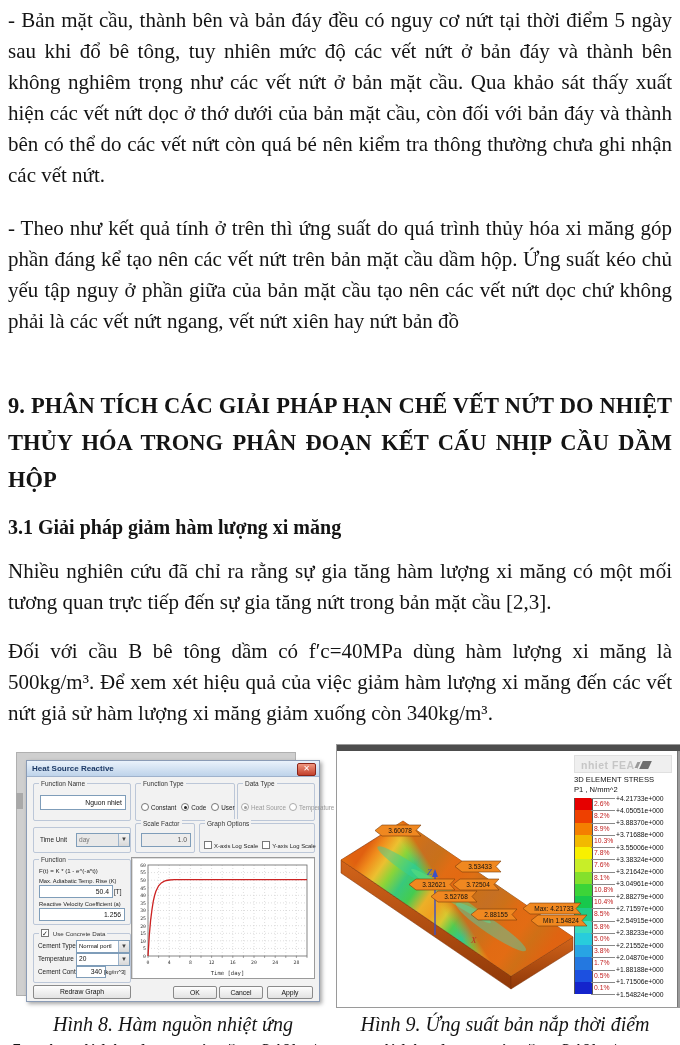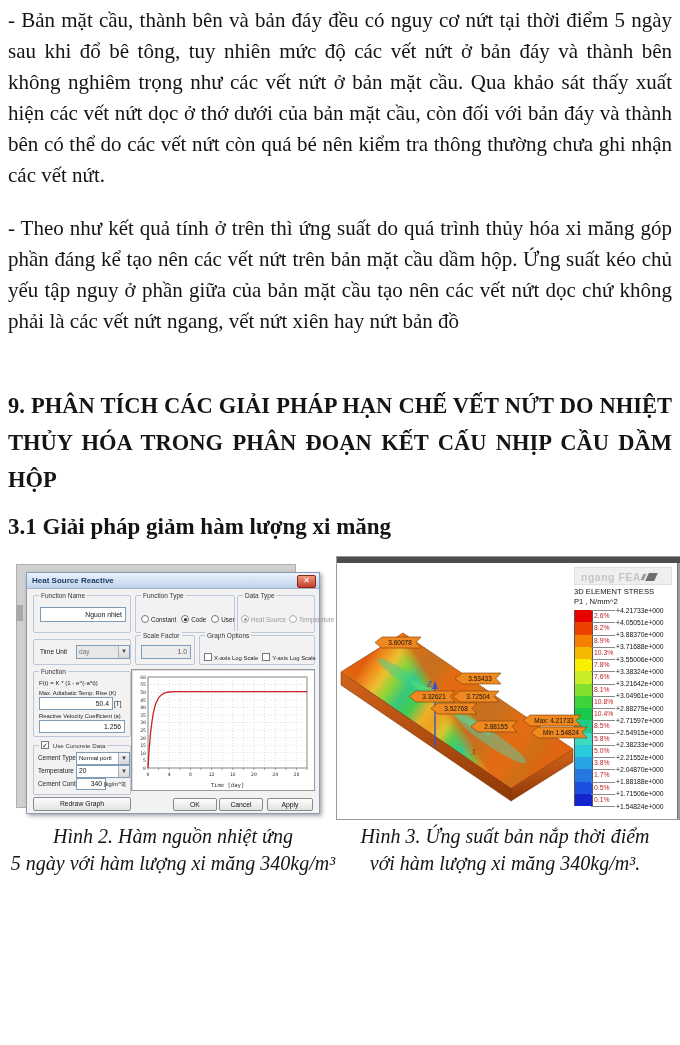--- a/index.html
+++ b/index.html
@@ -2,21 +2,21 @@
 <html><head>
 <meta charset="utf-8">
 <style>
   html,body{margin:0;padding:0;background:#fff;}
   body{width:680px;height:1045px;overflow:hidden;font-family:"Liberation Serif","DejaVu Serif",serif;color:#141414;}
   .page{width:664px;margin:0 8px;position:relative;}
   .body-text{font-size:21px;line-height:31px;text-align:justify;margin:0;}
   .p1{padding-top:5px;}
   .p2{margin-top:22px;}
   .sec-heading{font-size:22.5px;line-height:37px;font-weight:bold;text-align:justify;margin:50px 0 0 0;}
-  .sub-heading{font-size:23px;line-height:28px;font-weight:bold;margin:15px 0 0 0;}
+  .sub-heading{font-size:20px;line-height:28px;font-weight:bold;margin:15px 0 0 0;}
   .p3{margin-top:15px;}
   .p4{margin-top:18px;}
 
   
   .figures-row{margin-top:15px;height:262px;display:flex;gap:6px;}
   .fig-left{width:322px;height:262px;position:relative;flex:none;}
   .backdrop{position:absolute;left:8px;top:8px;width:278px;height:242px;background:#cfcfcf;border:1px solid #b0b0b0;}
   .backdrop-notch{position:absolute;left:-1px;top:40px;width:7px;height:16px;background:#a9a9a9;}
 
   .dialog{position:absolute;left:18px;top:16px;width:292px;height:240px;background:#f2f2f2;border:1px solid #8a9bb5;box-shadow:2px 2px 4px rgba(0,0,0,.35);font-family:"Liberation Sans","DejaVu Sans",sans-serif;}
@@ -69,20 +69,22 @@
 </style>
 </head>
 <body>
 
 <div class="page">
 
   <p class="body-text p1">- Bản mặt cầu, thành bên và bản đáy đều có nguy cơ nứt tại thời điểm 5 ngày sau khi đổ bê tông, tuy nhiên mức độ các vết nứt ở bản đáy và thành bên không nghiêm trọng như các vết nứt ở bản mặt cầu. Qua khảo sát thấy xuất hiện các vết nứt dọc ở thớ dưới của bản mặt cầu, còn đối với bản đáy và thành bên có thể do các vết nứt còn quá bé nên kiểm tra thông thường chưa ghi nhận các vết nứt.</p>
   <p class="body-text p2">- Theo như kết quả tính ở trên thì ứng suất do quá trình thủy hóa xi măng góp phần đáng kể tạo nên các vết nứt trên bản mặt cầu dầm hộp. Ứng suất kéo chủ yếu tập nguy ở phần giữa của bản mặt cầu tạo nên các vết nứt dọc chứ không phải là các vết nứt ngang, vết nứt xiên hay nứt bản đồ</p>
   <h2 class="sec-heading">9.  PHÂN TÍCH CÁC GIẢI PHÁP HẠN CHẾ VẾT NỨT DO NHIỆT THỦY HÓA TRONG PHÂN ĐOẠN KẾT CẤU NHỊP CẦU DẦM HỘP</h2>
   <h3 class="sub-heading">3.1  Giải pháp giảm hàm lượng xi măng</h3>
+  <p class="body-text p3">Nhiều nghiên cứu đã chỉ ra rằng sự gia tăng hàm lượng xi măng có một mối tương quan trực tiếp đến sự gia tăng nứt trong bản mặt cầu [2,3].</p>
+  <p class="body-text p4">Đối với cầu B bê tông dầm có f′c=40MPa dùng hàm lượng xi măng là 500kg/m³. Để xem xét hiệu quả của việc giảm hàm lượng xi măng đến các vết nứt giả sử hàm lượng xi măng giảm xuống còn 340kg/m³.</p>
 
   <div class="figures-row">
 
     <div class="fig-left">
       <div class="backdrop">
         <div class="backdrop-notch"></div>
       </div>
       <div class="dialog">
         <div class="dlg-title"><span>Heat Source Reactive</span></div>
         <div class="close-btn">✕</div>
@@ -215,21 +217,21 @@
         <div class="btn" style="left:192px;top:225px;width:42px;height:11px;line-height:11px;">Cancel</div>
         <div class="btn" style="left:240px;top:225px;width:44px;height:11px;line-height:11px;">Apply</div>
       </div>
     </div>
 
     <div class="fig-right">
       <div class="fr-topbar"></div>
       <div class="fr-scroll"></div>
 
       <div class="logo-box">
-        <span class="logo-text">ngang FEA</span><span class="logo-mark"></span>
+        <span class="logo-text">nhiet FEA</span><span class="logo-mark"></span>
       </div>
       <div class="fea-title">3D ELEMENT STRESS</div>
       <div class="fea-units">P1 , N/mm^2</div>
       <div class="fea-legend" id="fea-legend">
           <div class="lg-band" style="top: 0px; background: rgb(230, 0, 0);"></div>
           <div class="lg-pct" style="top: 2px;">2.6%</div>
           <div class="lg-band" style="top: 12.25px; background: rgb(238, 64, 0);"></div>
           <div class="lg-pct" style="top: 14.25px;">8.2%</div>
           <div class="lg-band" style="top: 24.5px; background: rgb(244, 127, 0);"></div>
           <div class="lg-pct" style="top: 26.5px;">8.9%</div>
@@ -373,21 +375,21 @@
         <g transform="translate(192,150)">
             <polygon class="flag" points="0,5.5 7,0 56,0 51,5.5 56,11 7,11"></polygon>
             <text class="flag-t" x="30" y="7.8">Min  1.54824</text>
           </g>
       </svg>
     </div>
   </div>
 
   <div class="captions-row">
     <div class="caption cap-left">
-      <span>Hình 2. Hàm nguồn nhiệt ứng</span><br>
+      <span>Hình 8. Hàm nguồn nhiệt ứng</span><br>
       <span>5 ngày với hàm lượng xi măng 340kg/m³</span>
     </div>
     <div class="caption cap-right">
-      <span>Hình 3. Ứng suất bản nắp thời điểm</span><br>
+      <span>Hình 9. Ứng suất bản nắp thời điểm</span><br>
       <span>với hàm lượng xi măng 340kg/m³.</span>
     </div>
   </div>
 </div>
 
 </body></html>

